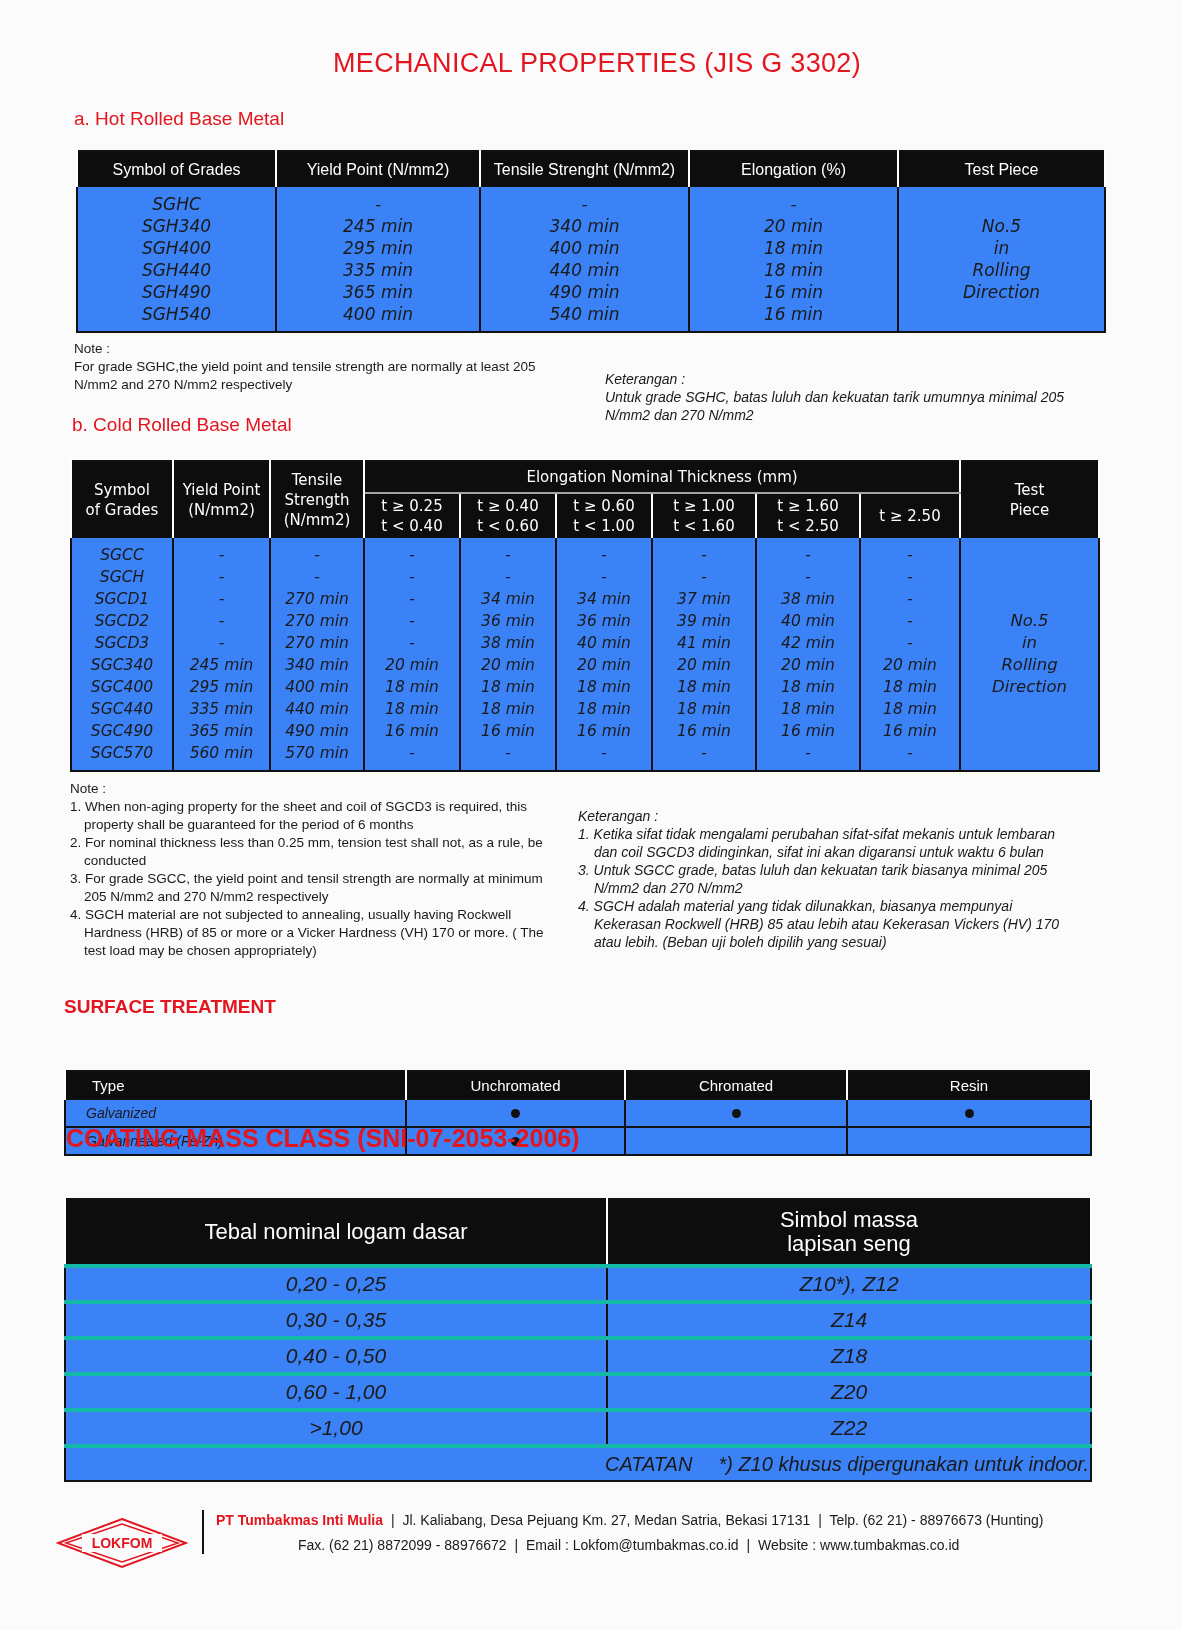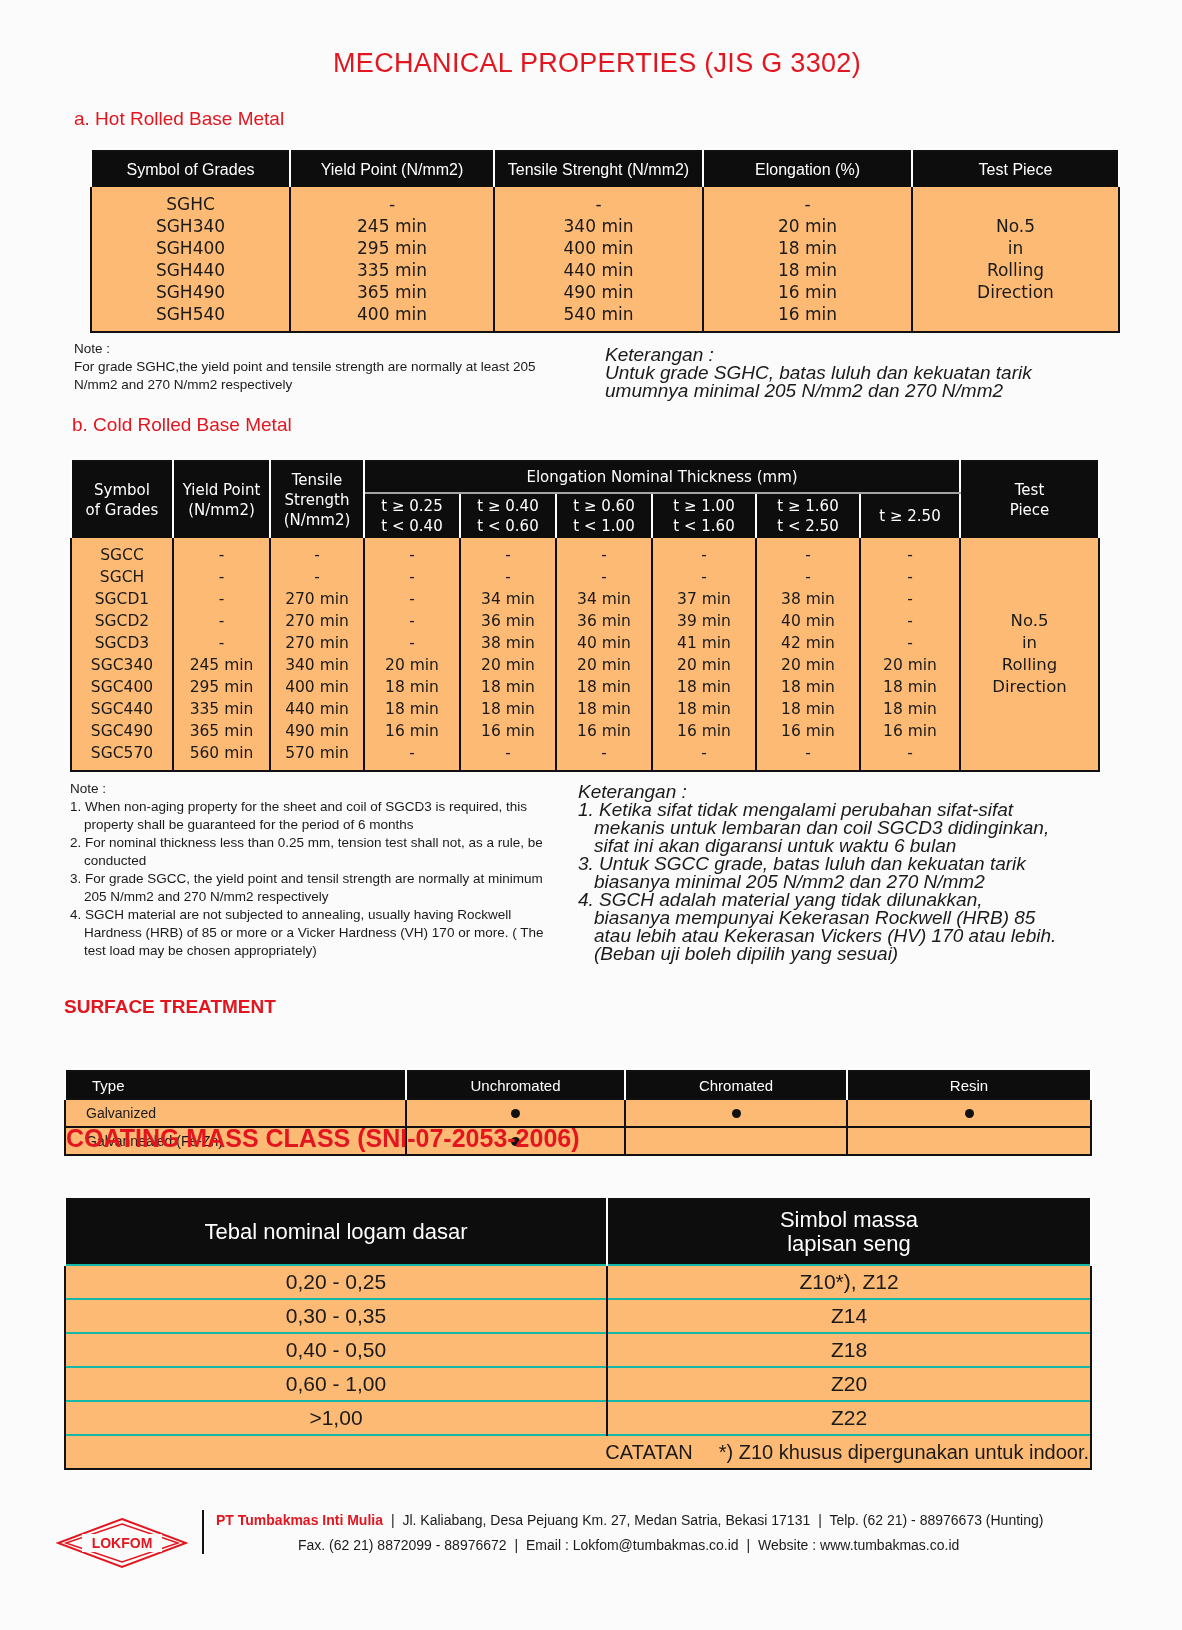--- a/index.html
+++ b/index.html
@@ -3,38 +3,38 @@
 <meta charset="utf-8">
 <style>
   html, body { margin:0; padding:0; }
   body { width:1182px; height:1630px; background:#fbfbfb; font-family:"Liberation Sans", sans-serif; color:#1a1a1a; position:relative; overflow:hidden; }
   .abs { position:absolute; }
   .red { color:#e3161f;margin-top:14px; }
   .main-title { left:0; width:1182px; top:48px; text-align:center; font-size:27px; font-weight:normal; color:#e3161f; letter-spacing:0.3px; font-family:"Liberation Sans Narrow","Liberation Sans",sans-serif;padding-left:6px; }
   .sub-title { font-size:19px; color:#e3161f; }
   table { border-collapse:collapse; position:absolute; }
   th { background:#0d0d0d; color:#fff; font-weight:normal; border-left:2px solid #fff; border-right:2px solid #fff; }
-  td { background:#fdba74; border-left:2px solid #111; border-right:2px solid #111; text-align:center; }
-  .tbl-hot { left:90px; top:150px; width:1030px; border:2px solid #111; }
+  td { background:#3b82f6; border-left:2px solid #111; border-right:2px solid #111; text-align:center;font-style:italic; }
+  .tbl-hot { left:76px; top:150px; width:1030px; border:2px solid #111; }
   .tbl-hot th { height:33px; font-size:16px; }
   .tbl-hot td { font-size:17px; line-height:22px; vertical-align:middle; padding:6px 0; font-family:"DejaVu Sans", sans-serif; }
   .note { font-size:13.5px; line-height:18px; }
-  .note-it { font-size:19px; line-height:18px; font-style:italic; }
+  .note-it { font-size:14px; line-height:18px; font-style:italic;margin-top:24px; }
   .tbl-cold { left:70px; top:460px; width:1030px; border:2px solid #111; }
   .tbl-cold th { font-size:15px; line-height:20px; padding:2px 0; font-family:"DejaVu Sans", sans-serif; }
   .tbl-cold td { font-size:15.5px; line-height:22px; padding:6px 0; font-family:"DejaVu Sans", sans-serif; vertical-align:top; }
   .tbl-surface { left:64px; top:1070px; width:1028px; border:2px solid #111; }
   .tbl-surface th { height:24px; font-size:15px; text-align:center; }
   .tbl-surface th.left { text-align:left; padding-left:26px; }
   .tbl-surface td { height:24px; font-size:14px; border-top:2px solid #111; }
   .tbl-surface td.left { text-align:left; padding-left:20px;margin-left:17px; }
   .dot { display:inline-block; width:9px; height:9px; border-radius:50%; background:#111; }
   .tbl-coat { left:64px; top:1198px; width:1028px; border:2px solid #111; }
   .tbl-coat th { height:62px; font-size:22px; line-height:24px; }
-  .tbl-coat td { height:30px; font-size:21px; border-top:2px solid #14b8a6; }
+  .tbl-coat td { height:30px; font-size:21px; border-top:4px solid #14b8a6; }
   .tbl-coat td.note-row { text-align:right; padding-left:12px; font-size:20px; border-right:2px solid #111; }
   .footer-line { font-size:14px; }
   .logo { left:56px; top:1517px; width:132px; height:52px; }
 </style>
 </head>
 <body>
 
 <div class="abs main-title">MECHANICAL PROPERTIES (JIS G 3302)</div>
 
 <div class="abs sub-title" style="left:74px; top:108px;">a. Hot Rolled Base Metal</div>

